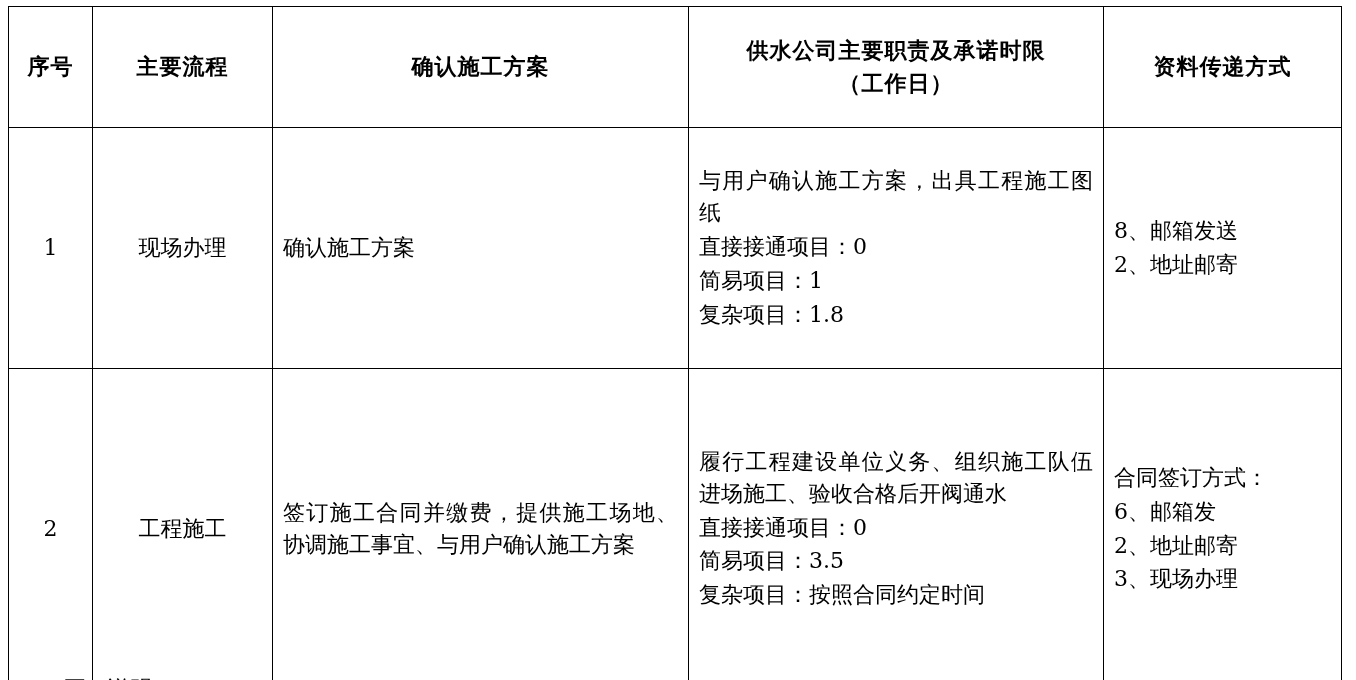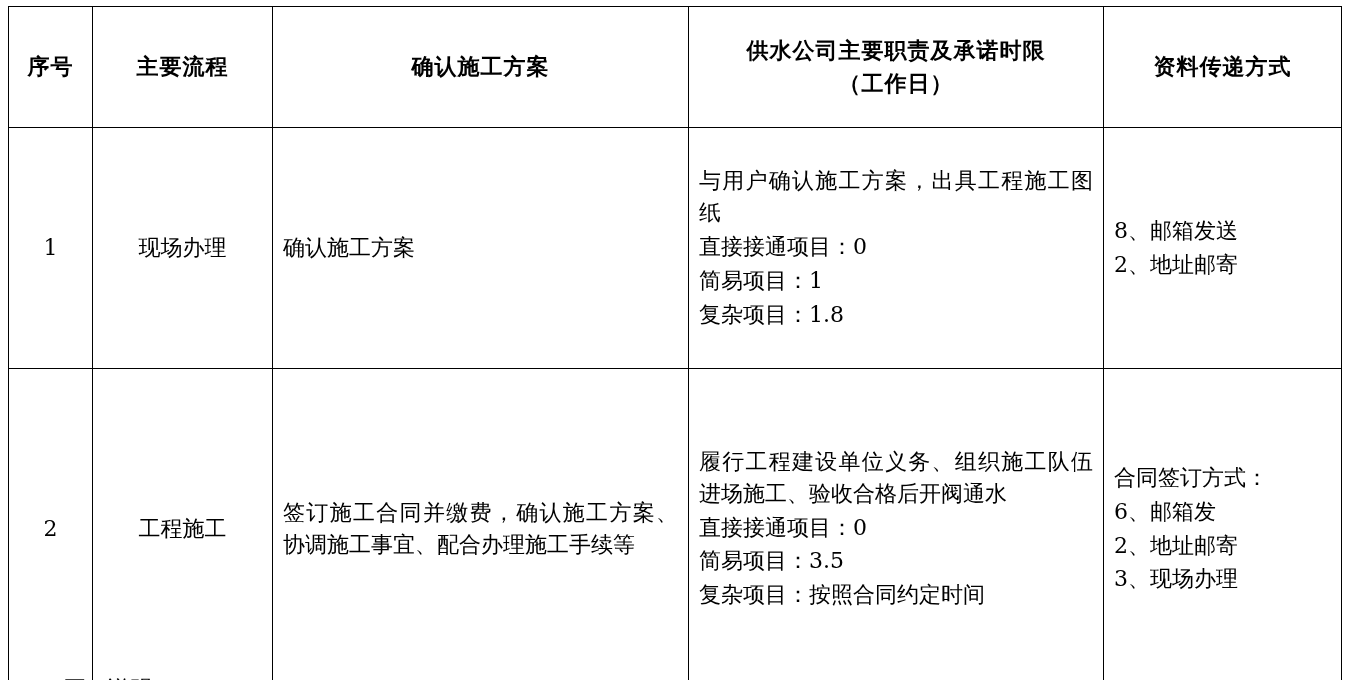--- a/index.html
+++ b/index.html
@@ -123,21 +123,21 @@
         <td class="cell-left">
           <p class="para">8、邮箱发送</p>
           <p class="para">2、地址邮寄</p>
         </td>
       </tr>
 
       <tr class="row-2">
         <td class="cell-center">2</td>
         <td class="cell-center">工程施工</td>
         <td class="cell-left duty-block just-block">
-          <p class="para">签订施工合同并缴费，确认施工方案、协调施工事宜、配合办理施工手续等</p>
+          <p class="para">签订施工合同并缴费，提供施工场地、协调施工事宜、与用户确认施工方案</p>
         </td>
         <td class="cell-left just-block">
           <p class="para">履行工程建设单位义务、组织施工队伍进场施工、验收合格后开阀通水</p>
           <p class="para">直接接通项目：0</p>
           <p class="para">简易项目：3.5</p>
           <p class="para">复杂项目：按照合同约定时间</p>
         </td>
         <td class="cell-left">
           <p class="para">合同签订方式：</p>
           <p class="para">6、邮箱发</p>

